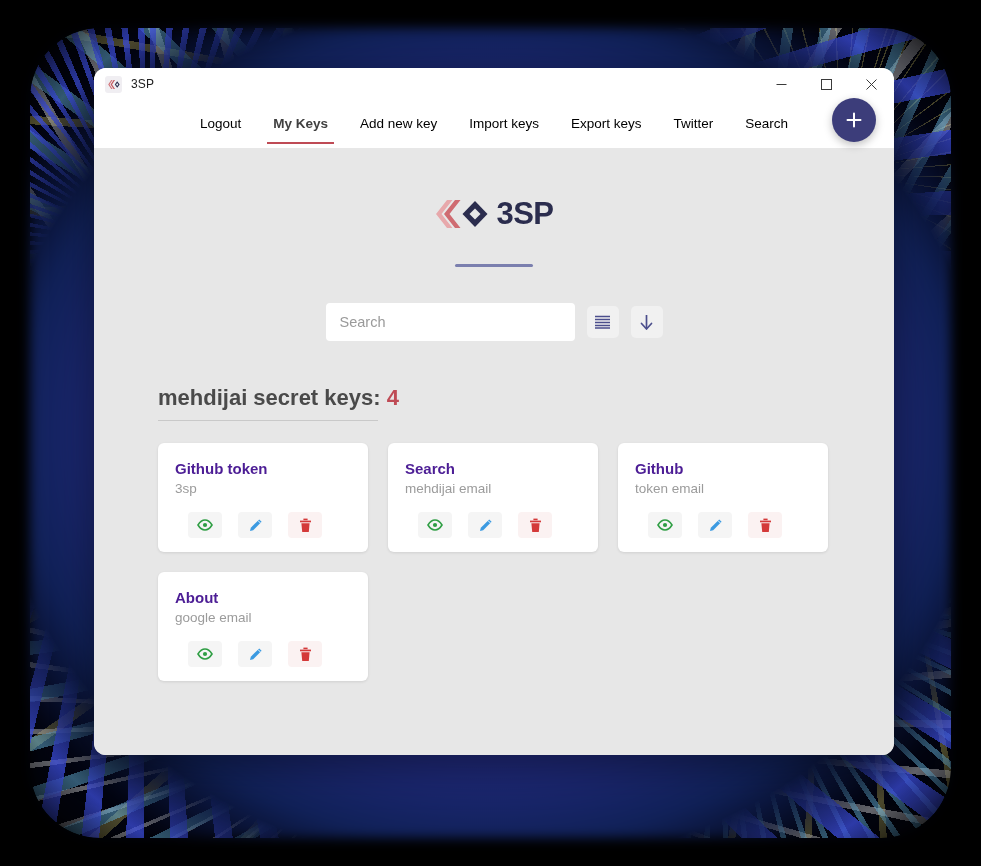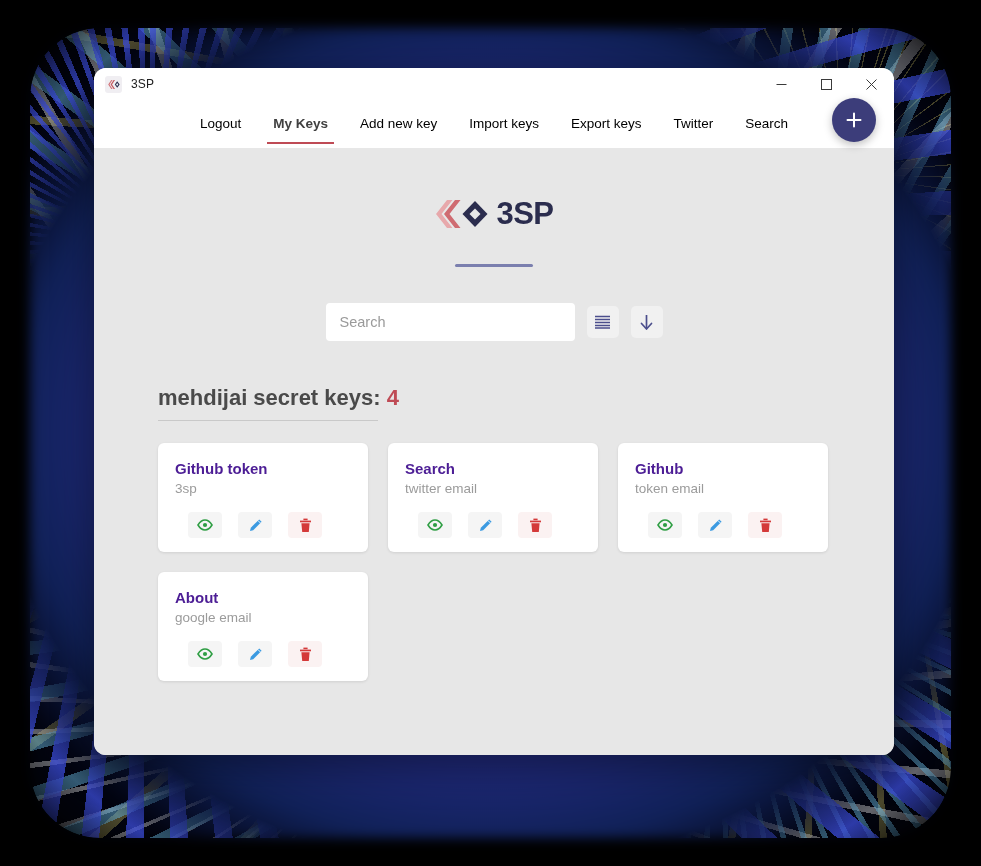--- a/index.html
+++ b/index.html
@@ -385,21 +385,21 @@
                 <rect x="4.4" y="0.6" width="4.2" height="1.6" fill="#d43a3a"></rect>
                 <rect x="1" y="2.6" width="11" height="1.7" fill="#d43a3a"></rect>
                 <path d="M2.4 5.2 H10.6 L9.8 14 H3.2 Z" fill="#d43a3a"></path>
               </svg>
             </button>
           </div>
         </div>
 
         <div class="card">
           <div class="card-title">Search</div>
-          <div class="card-sub">twitter email</div>
+          <div class="card-sub">mehdijai email</div>
           <div class="card-actions">
             <button class="act-btn">
               <svg width="16" height="12" viewBox="0 0 16 12">
                 <path d="M8 1 C12 1 15 6 15 6 C15 6 12 11 8 11 C4 11 1 6 1 6 C1 6 4 1 8 1 Z" fill="none" stroke="#2f9e44" stroke-width="1.6"></path>
                 <circle cx="8" cy="6" r="2.1" fill="#2f9e44"></circle>
               </svg>
             </button>
             <button class="act-btn">
               <svg width="15" height="15" viewBox="0 0 15 15">
                 <path d="M11.2 1.4 L13.6 3.8 L5.2 12.2 L2 13 L2.8 9.8 Z" fill="#3b9ae1"></path>

